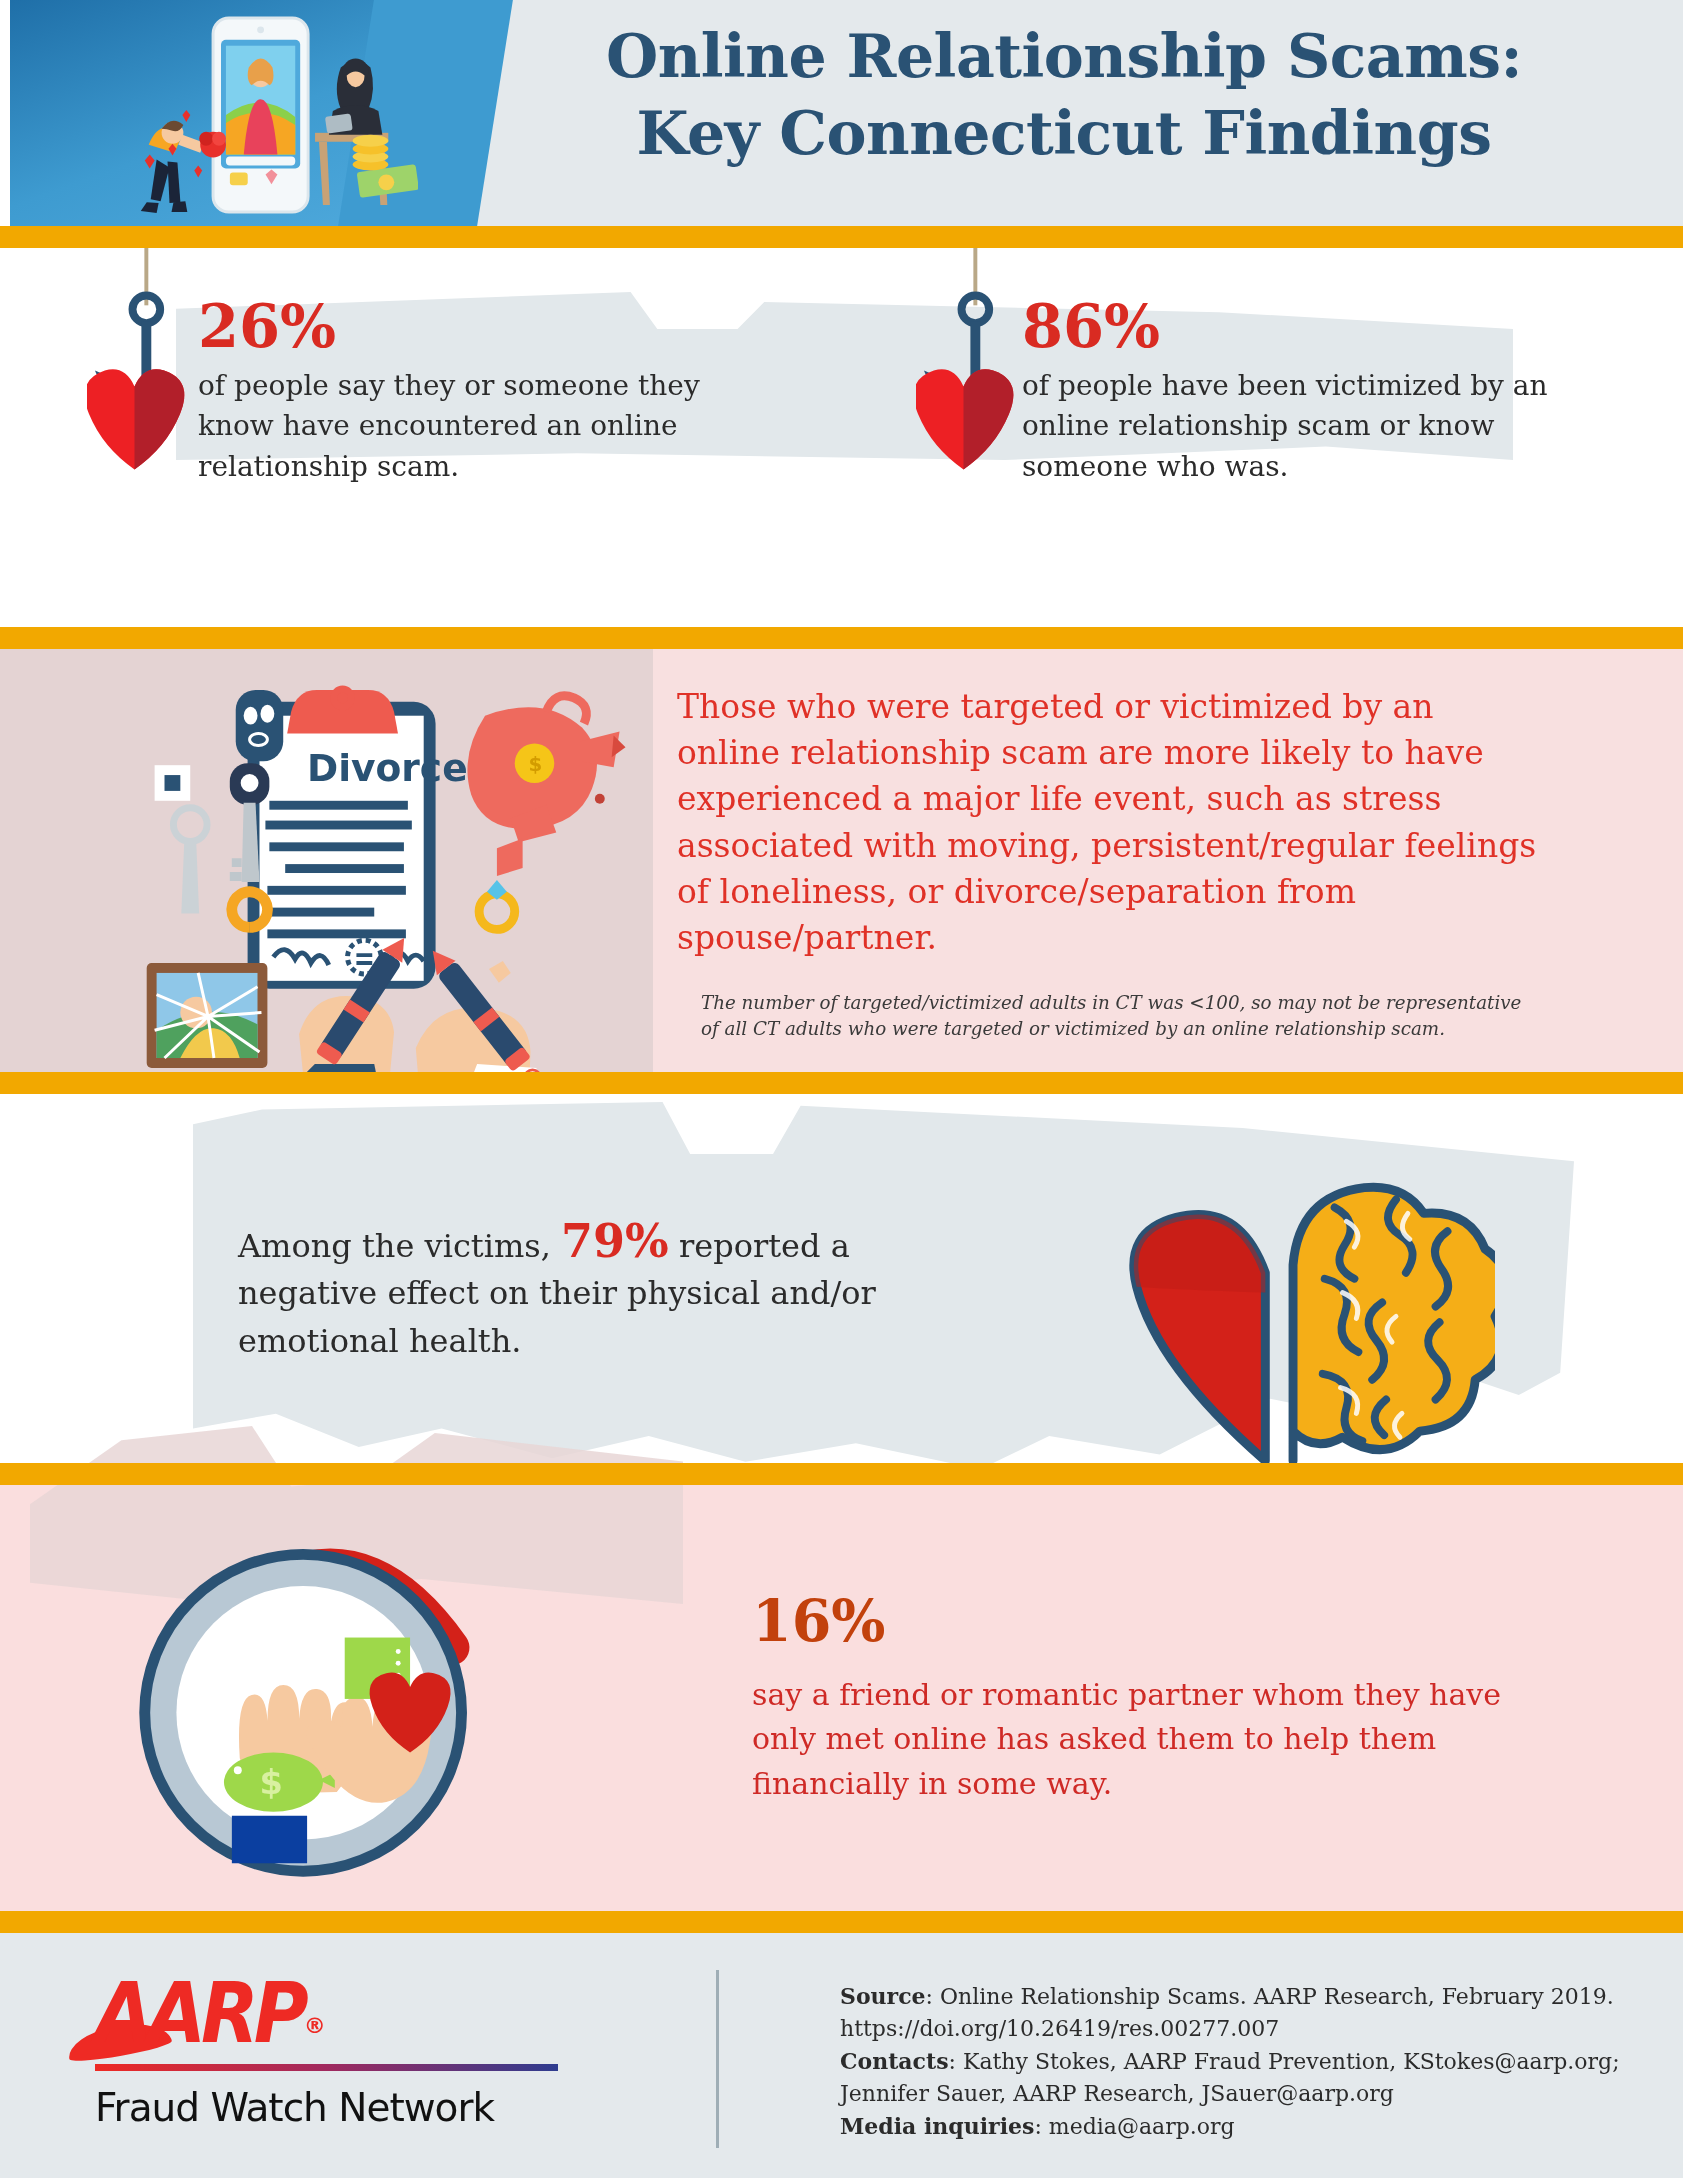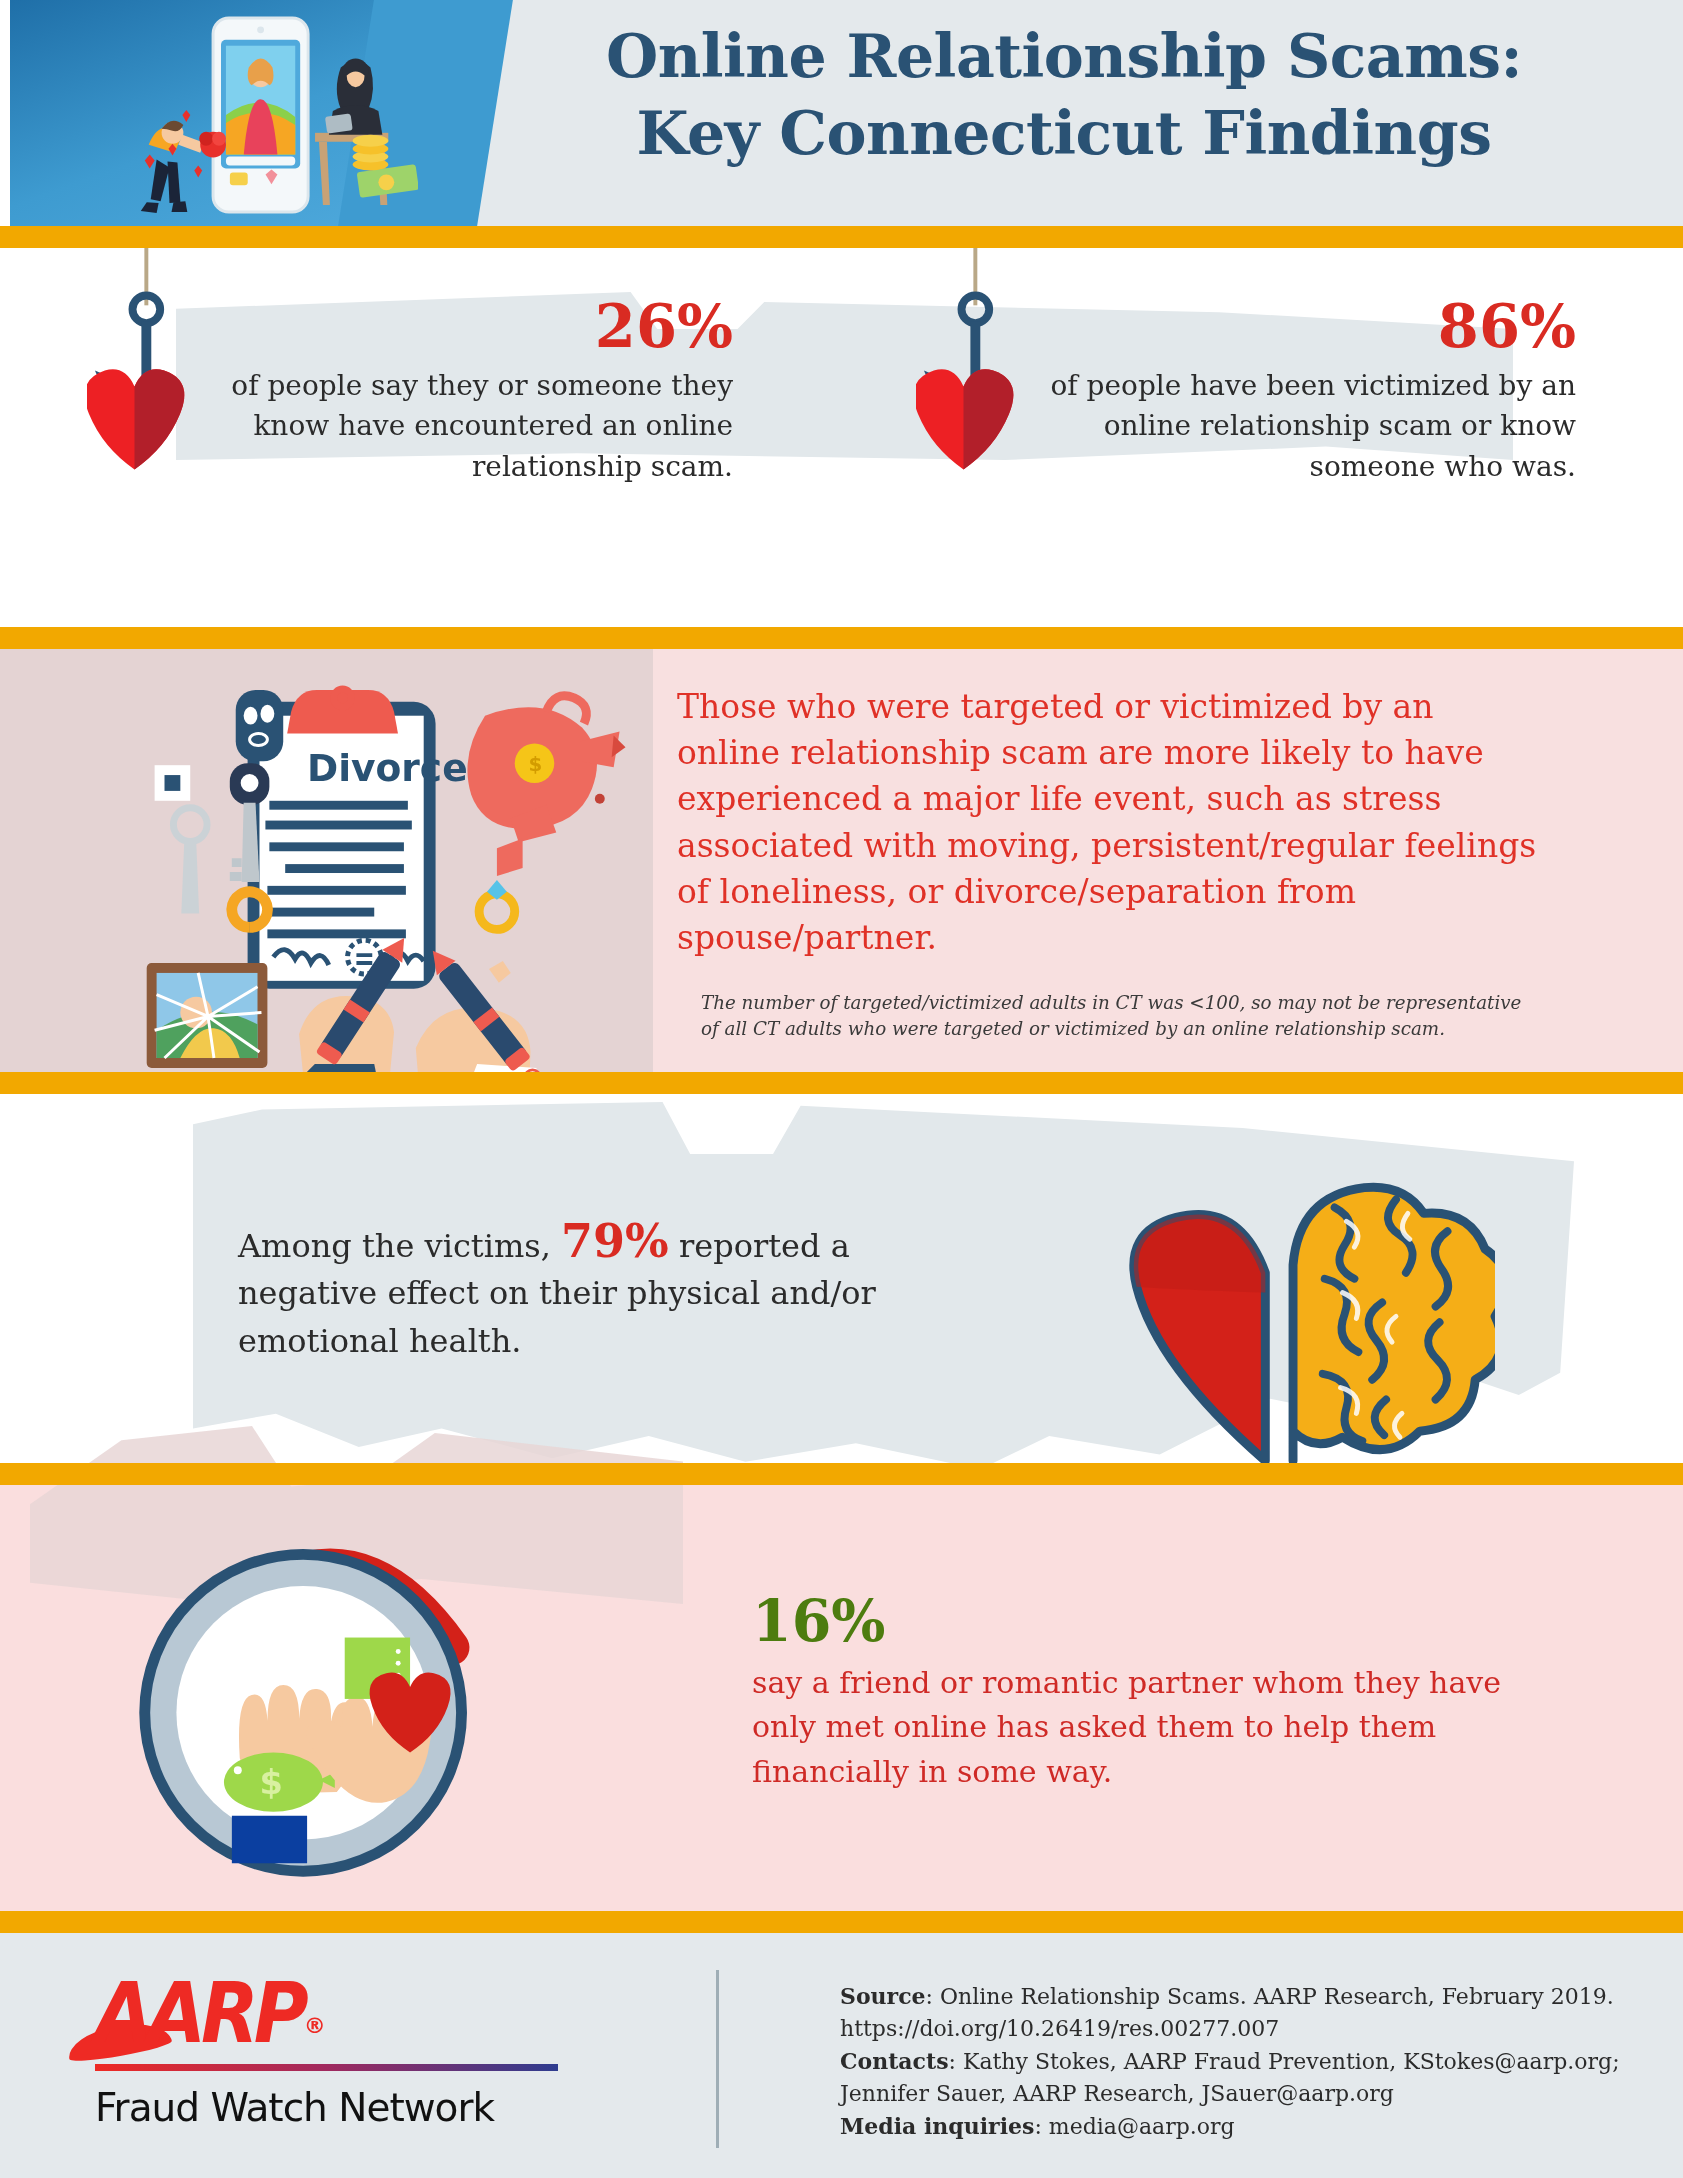--- a/index.html
+++ b/index.html
@@ -43,21 +43,21 @@
   .hdr-ill { position:absolute; left:111px; top:6px; width:297px; height:220px; z-index:4;}
 
   
   .sec1 { position:absolute; left:0; top:248px; width:1683px; height:401px; background:#ffffff; overflow:hidden;}
   .ct-map-1 {
     position:absolute; left:176px; top:292px; width:1337px; height:168px;
     background:#E2E8EB;
     clip-path: polygon(0% 10%, 34% 0%, 36% 22%, 42% 22%, 44% 6%, 78% 12%, 100% 22%, 100% 100%, 86% 92%, 62% 100%, 30% 96%, 0% 100%);
     z-index:1;
   }
-  .stat-col { position:absolute; z-index:5;text-align:right; }
+  .stat-col { position:absolute; z-index:5; }
   .stat-num {
     color:#D92B22; font-family:"DejaVu Serif", serif; font-weight:bold;
     font-size:59px; line-height:1.0; margin-bottom:10px;
   }
   .stat-body {
     color:#2B2B2B; font-family:"DejaVu Serif", serif;
     font-size:28px; line-height:1.44;
   }
   
   .hook-wrap { position:absolute; z-index:6; }
@@ -104,21 +104,21 @@
     position:absolute; left:30px; top:1426px; width:653px; height:178px;
     background:#E8D6D6; opacity:.85;
     clip-path: polygon(0% 44%, 14% 8%, 34% 0%, 40% 34%, 52% 30%, 62% 4%, 100% 20%, 100% 100%, 60% 86%, 26% 98%, 0% 88%);
     z-index:1;
   }
   .sec4-text {
     position:absolute; left:752px; top:1592px; width:812px; z-index:6;
     color:#CF2A26; font-family:"DejaVu Serif", serif;
     font-size:30px; line-height:1.48;
   }
-  .sec4-num { color:#4d7c0f; font-family:"DejaVu Serif", serif; font-weight:bold; font-size:57px; line-height:1.0; margin-bottom:12px;}
+  .sec4-num { color:#c2410c; font-family:"DejaVu Serif", serif; font-weight:bold; font-size:57px; line-height:1.0; margin-bottom:24px;}
 
   
   .footer { position:absolute; left:0; top:1933px; width:1683px; height:246px; background:#E4E9EC; }
   .logo-wrap { position:absolute; left:95px; top:1980px; width:554px; z-index:6; }
   .aarp-word {
     font-family:"DejaVu Sans", sans-serif; font-weight:bold; font-style:italic;
     font-size:75px; color:#EE2A24; letter-spacing:-5px; line-height:0.9;
     position:relative; display:inline-block; transform:scaleY(1.12);
   }
   .aarp-swoosh{

